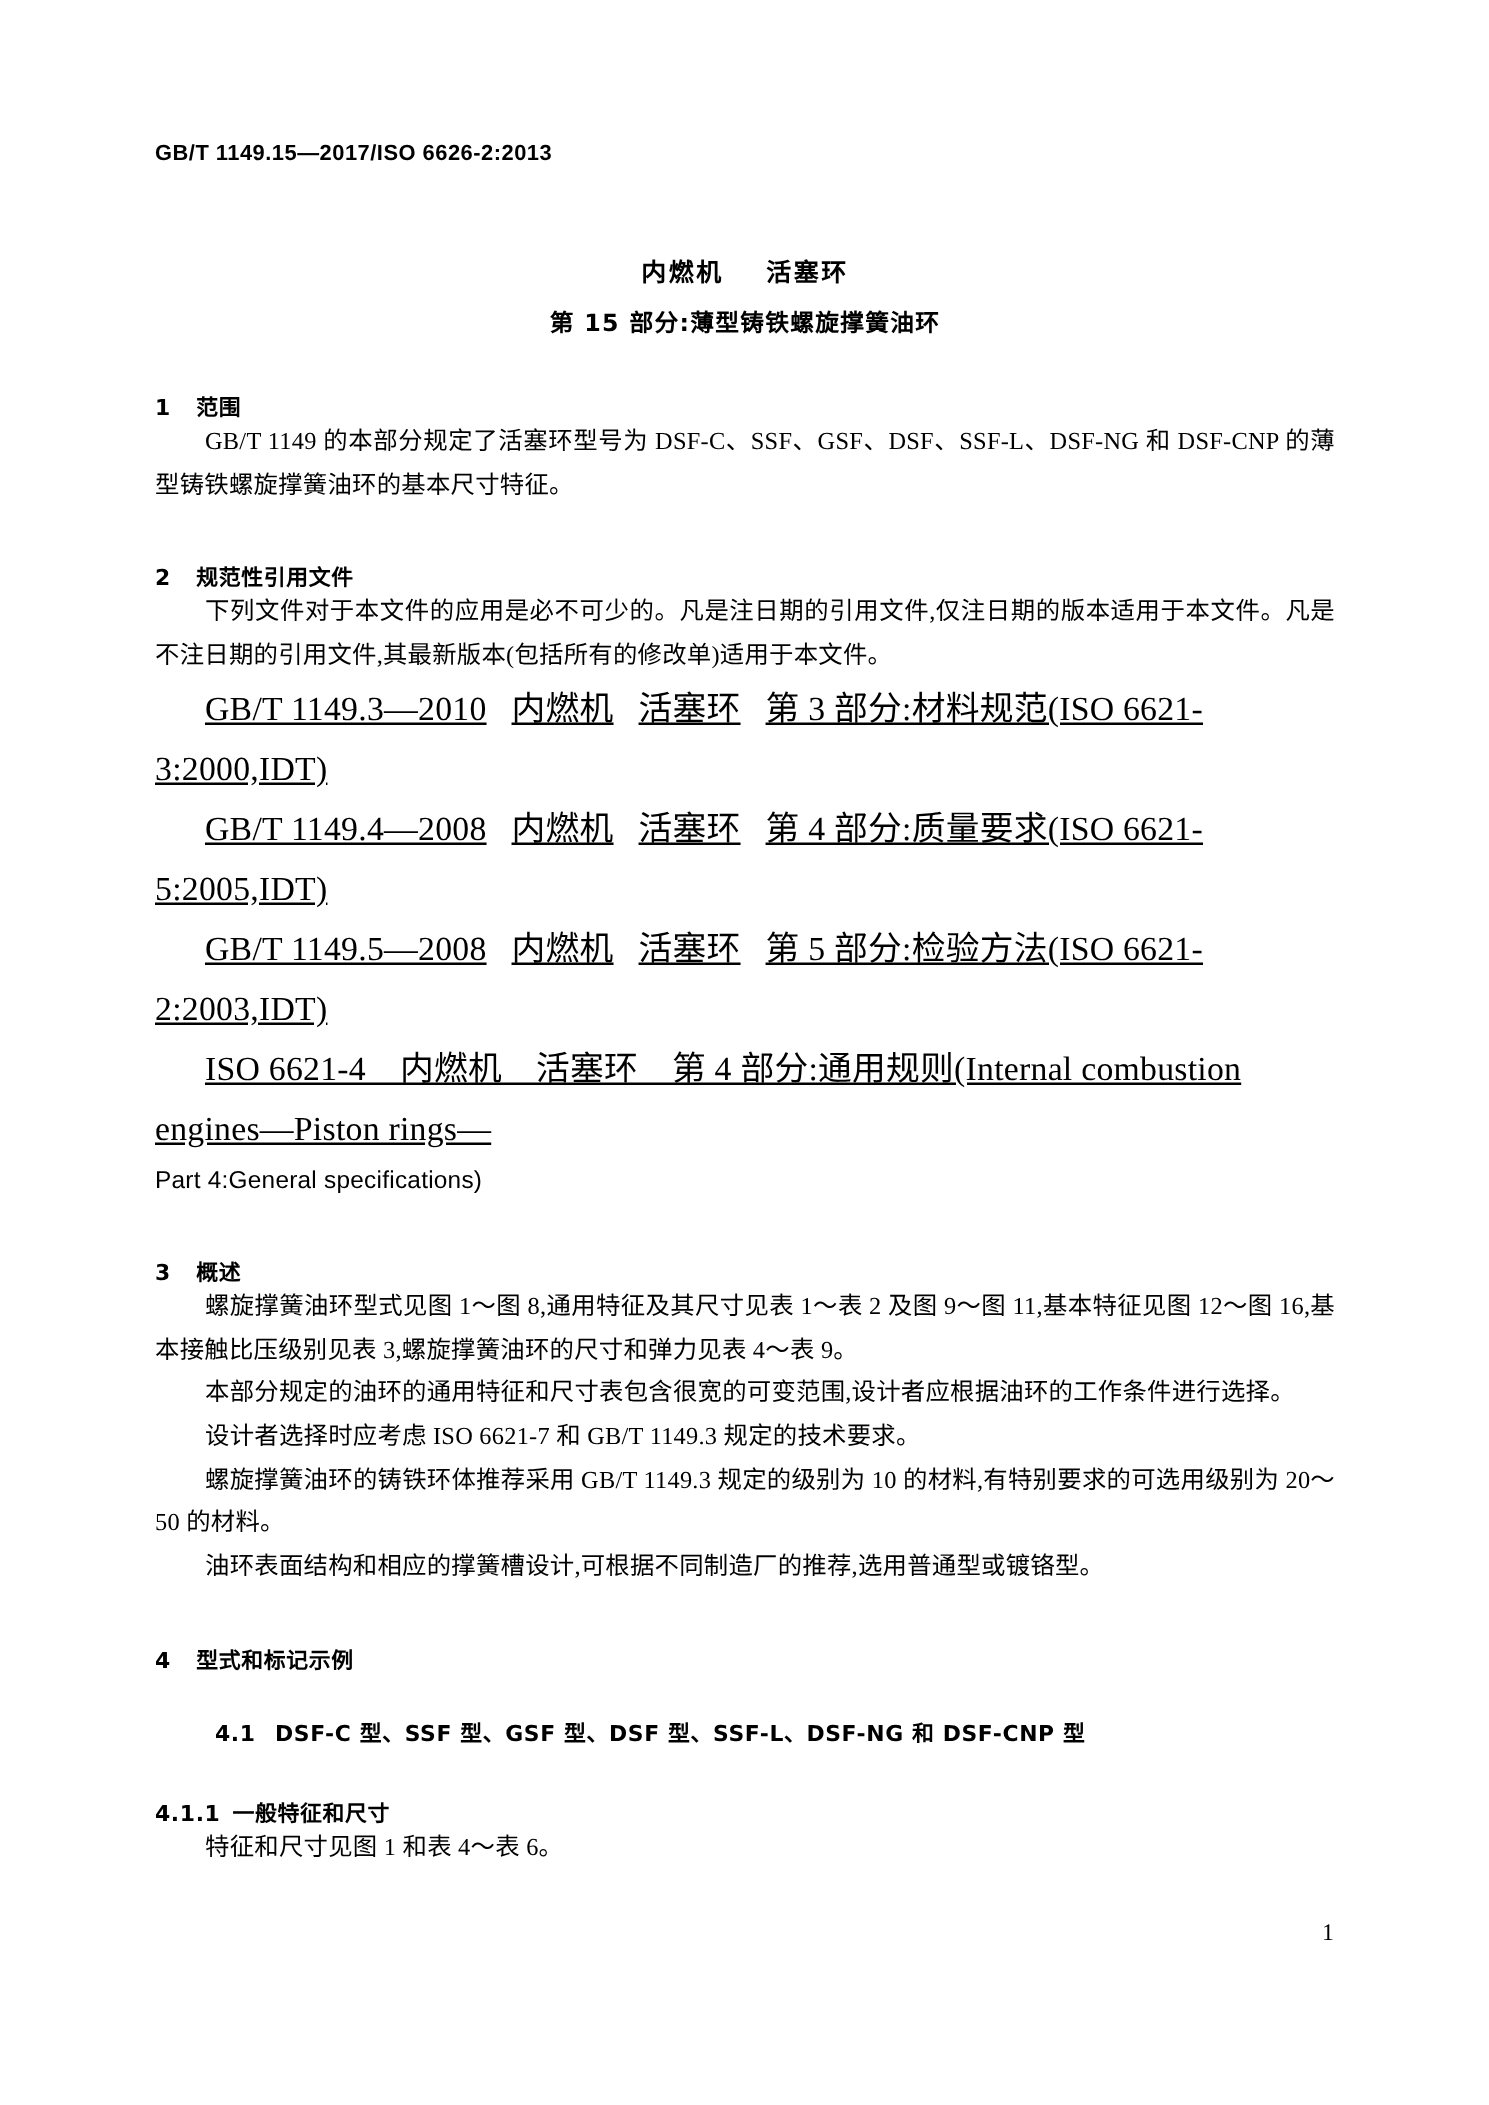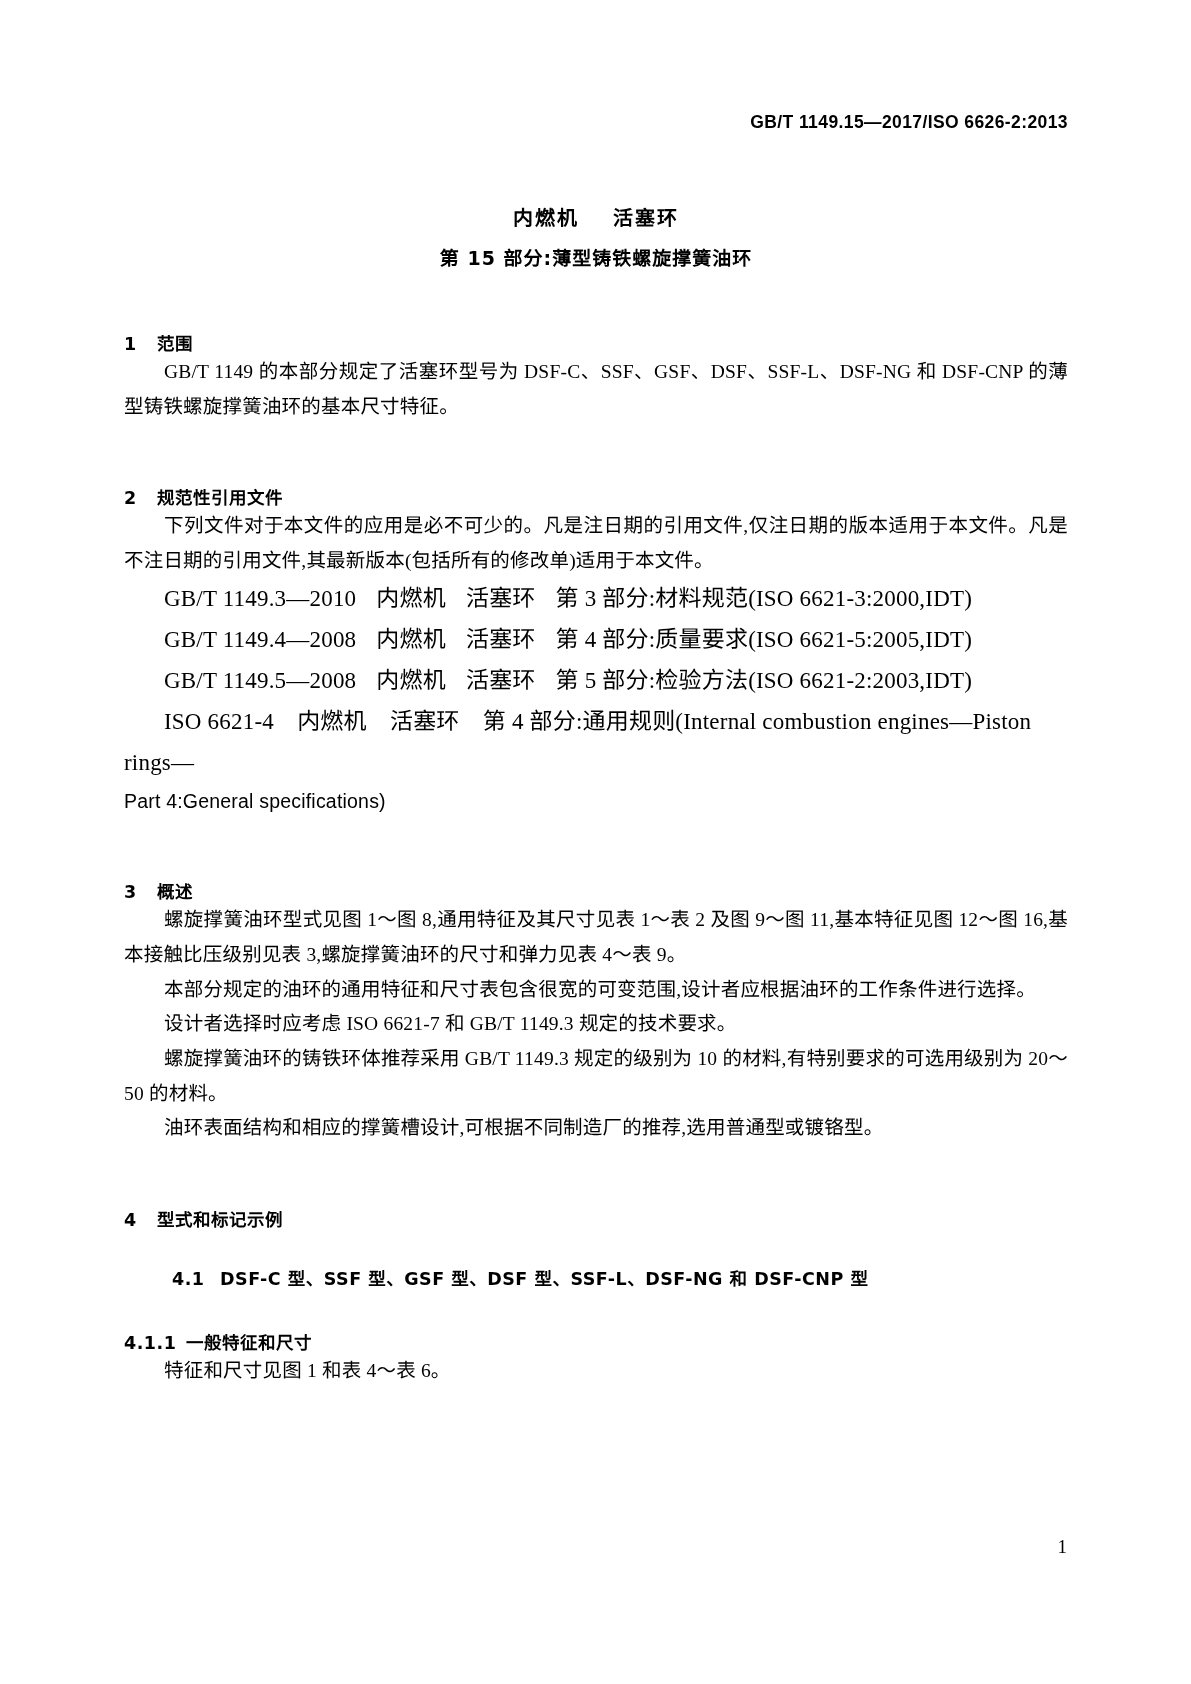--- a/index.html
+++ b/index.html
@@ -26,21 +26,21 @@
   .content {
     position: absolute;
     left: 124px;
     top: 0;
     width: 944px;
   }
 
   
   .doc-header {
     margin-top: 112px;
-    text-align: right;
+    text-align: left;
     font-family: "Liberation Sans", sans-serif;
     font-weight: bold;
     font-size: 17.5px;
     letter-spacing: 0.4px;
   }
 
   
   .title-block {
     margin-top: 70px;
     text-align: center;
@@ -64,21 +64,21 @@
 
   
   h2.sec {
     font-family: "DejaVu Sans", "Liberation Sans", sans-serif;
     font-weight: bold;
     font-size: 17.5px;
     margin: 0;
     padding: 0;
     letter-spacing: 0.5px;
   }
-  .sec-wrap { margin-top: 60px; }
+  .sec-wrap { margin-top: 42px; }
   .sec-num {
     display: inline-block;
     min-width: 33px;
   }
   .sec-num-sub {
     display: inline-block;
     min-width: 48px;
     margin-left: 48px;
   }
   .sec-num-subsub {
@@ -93,25 +93,26 @@
     line-height: 1.78;
     margin: 0;
     text-align: justify;
     text-justify: inter-ideograph;
     letter-spacing: 0.2px;
   }
   p.indent { text-indent: 40px; }
   .first-para { margin-top: 26px; }
   .list-line {
     font-family: "Liberation Serif", "DejaVu Serif", serif;
-    font-size: 23px;
+    font-size: 27px;
     line-height: 1.78;
     margin: 0;
     text-indent: 40px;
     letter-spacing: 0.2px;
+    text-decoration: underline;
   }
   .list-line .sp1 { display: inline-block; width: 20px; }
   .list-line .sp2 { display: inline-block; width: 20px; }
   .hang {
     font-family: Liberation Sans, sans-serif;
     font-size: 19.5px;
     line-height: 1.78;
     margin: 0;
     letter-spacing: 0.2px;
   }

